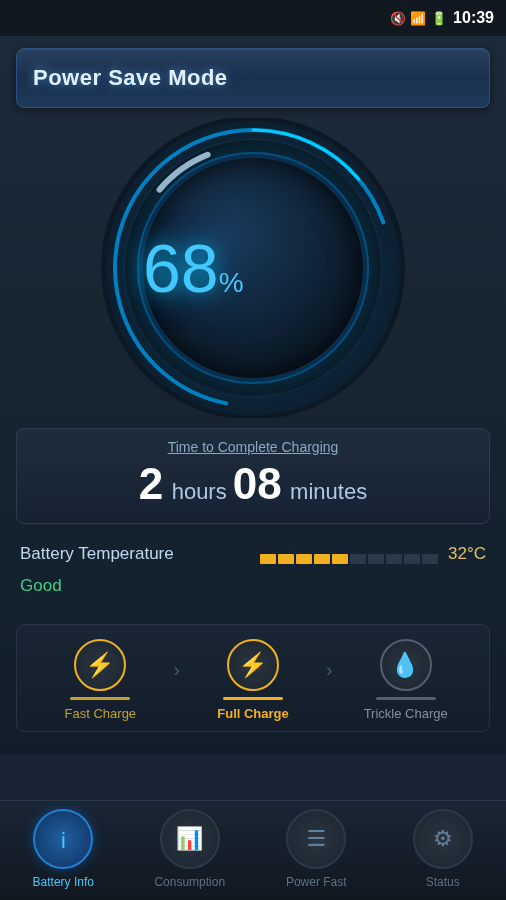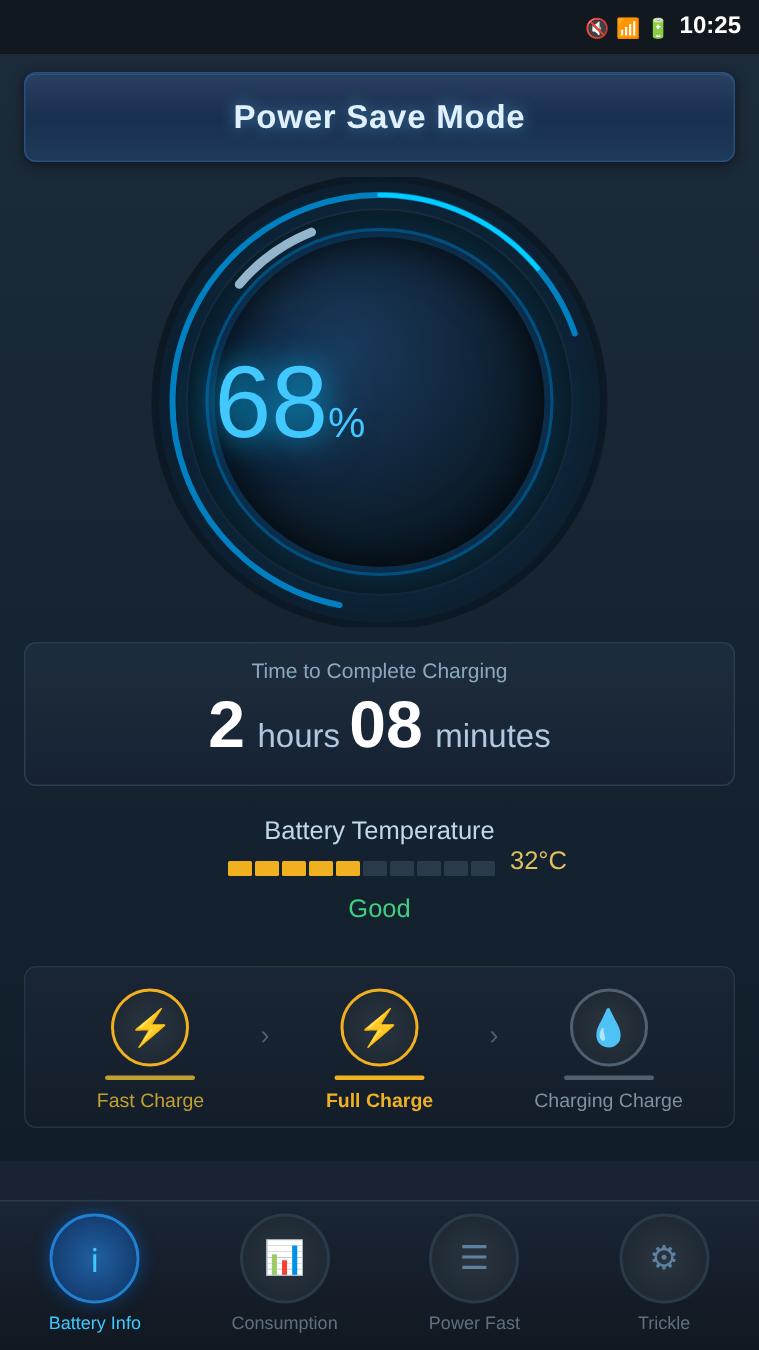--- a/index.html
+++ b/index.html
@@ -41,21 +41,20 @@
       padding: 12px 16px;
     }
 
     
     .power-save-btn {
       width: 100%;
       background: linear-gradient(180deg, #2a4060 0%, #1a3050 50%, #1e3a5a 100%);
       border: 1px solid #2a5080;
       border-radius: 8px;
       padding: 16px;
-      text-align: center;
       margin-bottom: 10px;
       box-shadow: 0 2px 8px rgba(0,0,0,0.5), inset 0 1px 0 rgba(100,180,255,0.15);
     }
     .power-save-btn span {
       color: #e0f0ff;
       font-size: 22px;
       font-weight: 600;
       letter-spacing: 0.5px;
       text-shadow: 0 0 10px rgba(100,200,255,0.5);
     }
@@ -110,20 +109,21 @@
       border: 1px solid #2a3d52;
       border-radius: 8px;
       padding: 10px 16px 14px;
       margin-bottom: 14px;
       text-align: center;
     }
     .time-complete .label {
       color: #8aa8c0;
       font-size: 14px;
       margin-bottom: 4px;
+      text-decoration: underline;
     }
     .time-complete .value {
       color: white;
       font-size: 30px;
     }
     .time-complete .value .big {
       font-size: 44px;
       font-weight: bold;
       color: white;
     }
@@ -135,21 +135,20 @@
     
     .battery-stats {
       padding: 6px 4px;
       margin-bottom: 10px;
     }
     .stat-row {
       display: flex;
       align-items: center;
       justify-content: space-between;
       margin-bottom: 12px;
-      flex-direction: column;
     }
     .stat-label {
       color: #c0d8ee;
       font-size: 17px;
       font-weight: 500;
     }
     .stat-right {
       display: flex;
       align-items: flex-end;
       gap: 10px;
@@ -291,21 +290,21 @@
   </style>
 </head>
 <body>
 
 <div class="status-bar">
   <div class="status-icons">
     <span style="color:white;font-size:13px;">🔇</span>
     <span style="color:white;font-size:13px;">📶</span>
     <span style="color:white;font-size:13px;">🔋</span>
   </div>
-  <span class="time">10:25</span>
+  <span class="time">10:39</span>
 </div>
 
 <div class="main">
 
   <div class="power-save-btn">
     <span>Power Save Mode</span>
   </div>
 
   <div class="gauge-container">
 
@@ -383,21 +382,21 @@
       </div>
       <div class="charge-bar"></div>
       <span class="mode-label">Full Charge</span>
     </div>
     <div class="arrow-sep">›</div>
     <div class="charge-mode trickle">
       <div class="icon-circle">
         <span>💧</span>
       </div>
       <div class="charge-bar"></div>
-      <span class="mode-label">Charging Charge</span>
+      <span class="mode-label">Trickle Charge</span>
     </div>
   </div>
 
 </div>
 
 <div class="bottom-nav">
   <div class="nav-item active">
     <div class="nav-icon-wrap">
       <span style="font-size:22px;">ℹ</span>
     </div>
@@ -412,15 +411,15 @@
   <div class="nav-item inactive">
     <div class="nav-icon-wrap">
       <span style="font-size:22px;">☰</span>
     </div>
     <span class="nav-label">Power Fast</span>
   </div>
   <div class="nav-item inactive">
     <div class="nav-icon-wrap">
       <span style="font-size:22px;">⚙</span>
     </div>
-    <span class="nav-label">Trickle</span>
+    <span class="nav-label">Status</span>
   </div>
 </div>
 
 </body></html>

